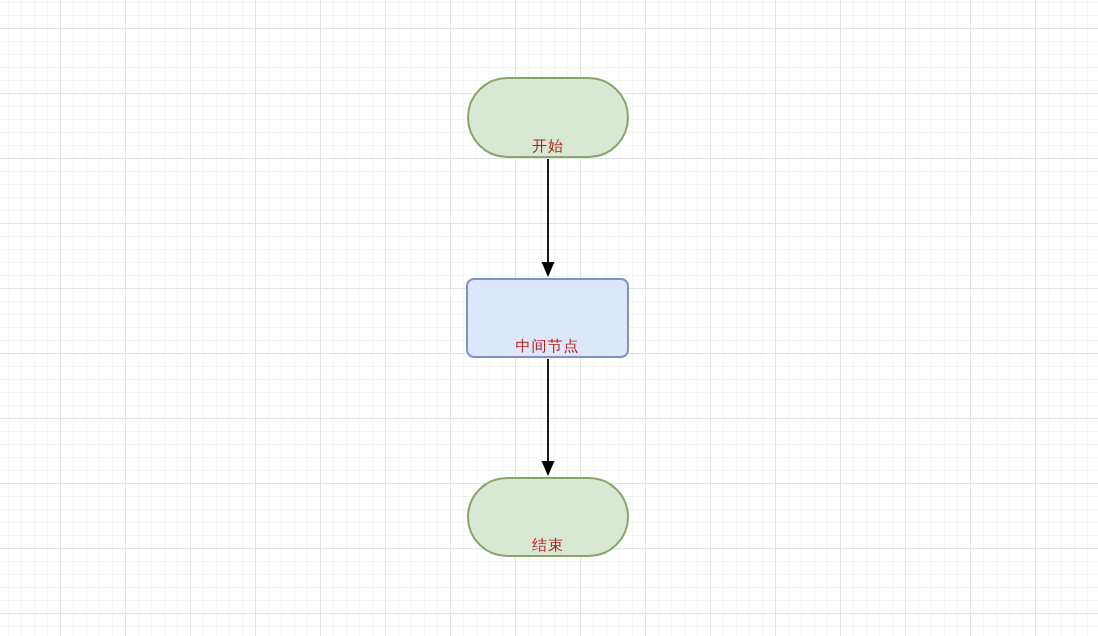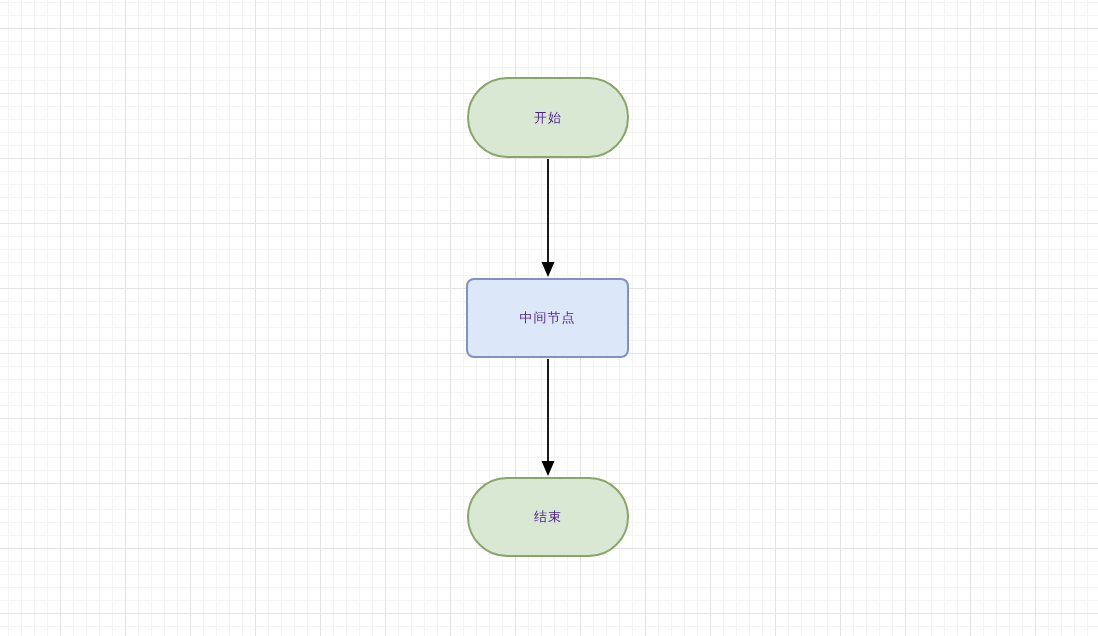--- a/index.html
+++ b/index.html
@@ -19,24 +19,24 @@
       linear-gradient(to bottom, #e3e3e3 1px, transparent 1px),
       linear-gradient(to right, #f4f4f4 1px, transparent 1px),
       linear-gradient(to bottom, #f4f4f4 1px, transparent 1px);
     background-size: 65px 65px, 65px 65px, 13px 13px, 13px 13px;
     background-position: -5px -37px, -5px -37px, -5px -37px, -5px -37px;
   }
   .node {
     position: absolute;
     box-sizing: border-box;
     display: flex;
-    align-items: center;
+    align-items: flex-end;
     justify-content: center;
-    font-size: 13px;
-    color: #4c1d95;
+    font-size: 15px;
+    color: #b91c1c;
     letter-spacing: 1px;
     border: 2px solid #000;
     background: #fff;
   }
   .node-start {
     left: 467px; top: 77px;
     width: 162px; height: 81px;
     border-radius: 40.5px;
   }
   .node-middle {

